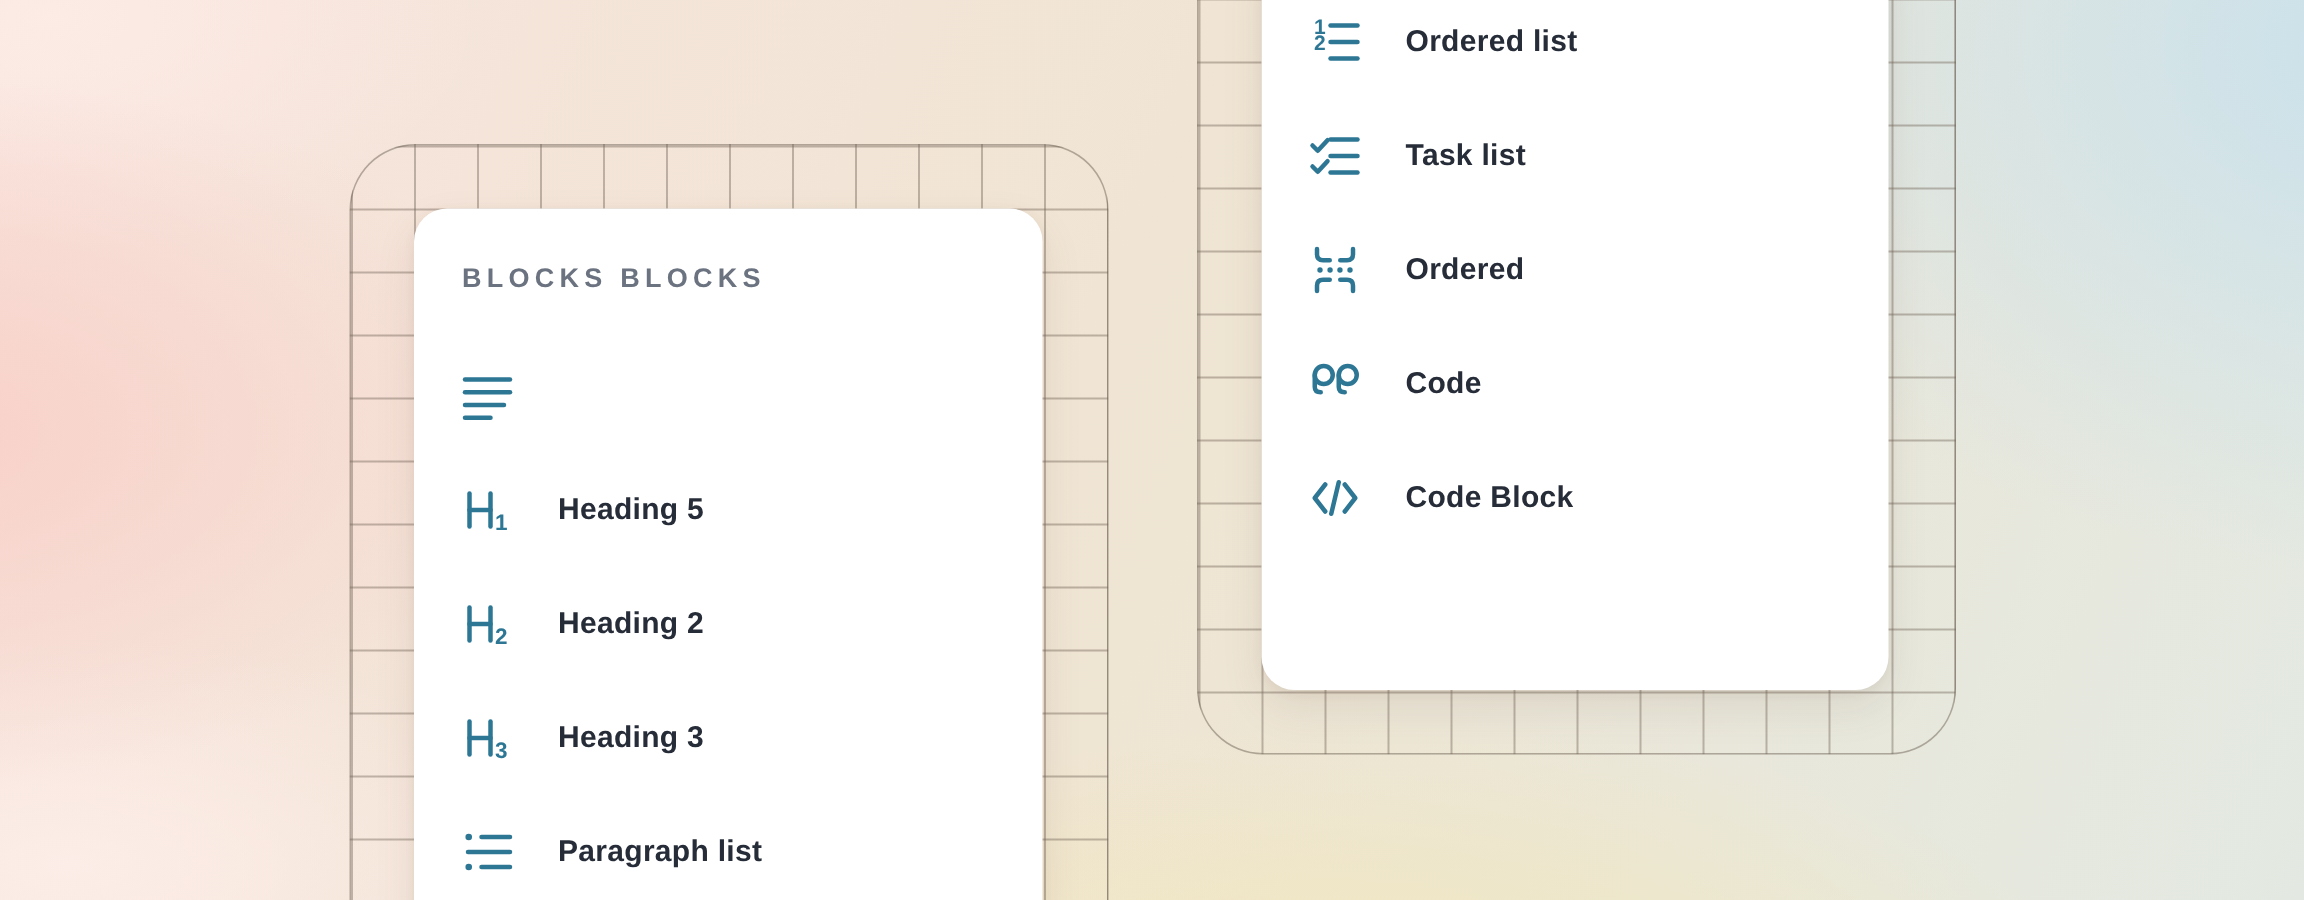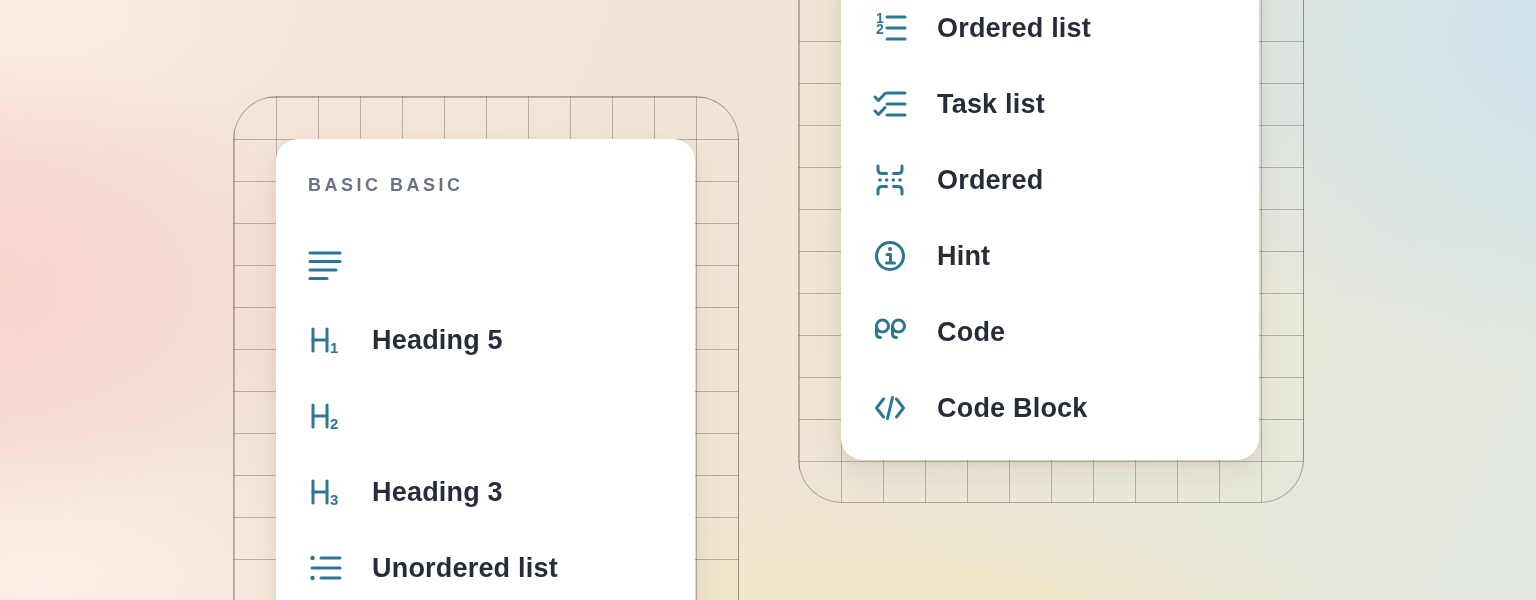--- a/index.html
+++ b/index.html
@@ -39,32 +39,32 @@
   }
   .card.left-card{left:276px;top:139px;width:419px;height:560px;padding:36px 28px 0 32px;}
   .card.right-card{left:841px;top:-41px;width:418px;height:501px;padding:31px 28px 0 32px;}
   .panel-title{
     height:21px;line-height:21px;margin-bottom:30px;
     font-size:18px;font-weight:bold;letter-spacing:3.5px;color:#6c7380;
   }
   .menu-item{height:76px;display:flex;align-items:center;cursor:pointer;}
   .item-icon{width:34px;height:34px;flex:0 0 34px;margin-right:30px;color:#2d7795;}
   .item-icon svg{width:34px;height:34px;display:block;}
-  .item-label{font-size:27px;font-weight:bold;color:#262d38;letter-spacing:0.2px;white-space:nowrap;}
+  .item-label{font-size:20px;font-weight:bold;color:#262d38;letter-spacing:0.2px;white-space:nowrap;}
 </style>
 </head>
 <body>
 
 <div class="bg"></div>
 
 <div class="grid-panel left"></div>
 <div class="grid-panel right"></div>
 
 <div class="card left-card">
-  <div class="panel-title">BASIC BASIC</div>
+  <div class="panel-title">BLOCKS BLOCKS</div>
   <div>
       <div class="menu-item">
         <span class="item-icon">
           <svg viewBox="0 0 34 34">
             <g fill="none" stroke="currentColor" stroke-width="3" stroke-linecap="round" stroke-linejoin="round">
               <path d="M2 6 H32"></path>
               <path d="M2 14.5 H32"></path>
               <path d="M2 23 H28"></path>
               <path d="M2 31.5 H19"></path>
             </g>
@@ -88,20 +88,21 @@
         <span class="item-icon">
           <svg viewBox="0 0 34 34">
             <g fill="none" stroke="currentColor" stroke-width="3" stroke-linecap="round" stroke-linejoin="round">
               <path d="M5 6 V28"></path>
               <path d="M19 6 V28"></path>
               <path d="M5 17 H19"></path>
             </g>
             <text x="22" y="30" font-size="15" font-weight="bold" font-family="Liberation Sans, sans-serif" fill="currentColor">2</text>
           </svg>
         </span>
+        <span class="item-label">Heading 2</span>
       </div>
       <div class="menu-item">
         <span class="item-icon">
           <svg viewBox="0 0 34 34">
             <g fill="none" stroke="currentColor" stroke-width="3" stroke-linecap="round" stroke-linejoin="round">
               <path d="M5 6 V28"></path>
               <path d="M19 6 V28"></path>
               <path d="M5 17 H19"></path>
             </g>
             <text x="22" y="30" font-size="15" font-weight="bold" font-family="Liberation Sans, sans-serif" fill="currentColor">3</text>
@@ -114,21 +115,21 @@
           <svg viewBox="0 0 34 34">
             <g fill="none" stroke="currentColor" stroke-width="3" stroke-linecap="round" stroke-linejoin="round">
               <path d="M13 7 H32"></path>
               <path d="M4 17 H32"></path>
               <path d="M13 27 H32"></path>
             </g>
             <circle cx="4.5" cy="7" r="2.2" fill="currentColor"></circle>
             <circle cx="4.5" cy="27" r="2.2" fill="currentColor"></circle>
           </svg>
         </span>
-        <span class="item-label">Unordered list</span>
+        <span class="item-label">Paragraph list</span>
       </div>
     </div>
 </div>
 
 <div class="card right-card">
   <div>
       <div class="menu-item">
         <span class="item-icon">
           <svg viewBox="0 0 34 34">
             <g fill="none" stroke="currentColor" stroke-width="3" stroke-linecap="round" stroke-linejoin="round">
@@ -170,33 +171,20 @@
             <circle cx="20.3" cy="17" r="1.8" fill="currentColor"></circle>
             <circle cx="27" cy="17" r="1.8" fill="currentColor"></circle>
           </svg>
         </span>
         <span class="item-label">Ordered</span>
       </div>
       <div class="menu-item">
         <span class="item-icon">
           <svg viewBox="0 0 34 34">
             <g fill="none" stroke="currentColor" stroke-width="3" stroke-linecap="round" stroke-linejoin="round">
-              <circle cx="17" cy="17" r="13.5"></circle>
-              <path d="M14 15.5 L17.5 15.5 L17.5 23.5"></path>
-              <path d="M13.5 24 L21.5 24"></path>
-            </g>
-            <circle cx="17" cy="10" r="2" fill="currentColor"></circle>
-          </svg>
-        </span>
-        <span class="item-label">Hint</span>
-      </div>
-      <div class="menu-item">
-        <span class="item-icon">
-          <svg viewBox="0 0 34 34">
-            <g fill="none" stroke="currentColor" stroke-width="3" stroke-linecap="round" stroke-linejoin="round">
               <circle cx="9.5" cy="11" r="6"></circle>
               <path d="M3.5 11 V19 Q3.5 22.5 7.5 22.5"></path>
               <circle cx="25.5" cy="11" r="6"></circle>
               <path d="M19.5 11 V19 Q19.5 22.5 23.5 22.5"></path>
             </g>
           </svg>
         </span>
         <span class="item-label">Code</span>
       </div>
       <div class="menu-item">

